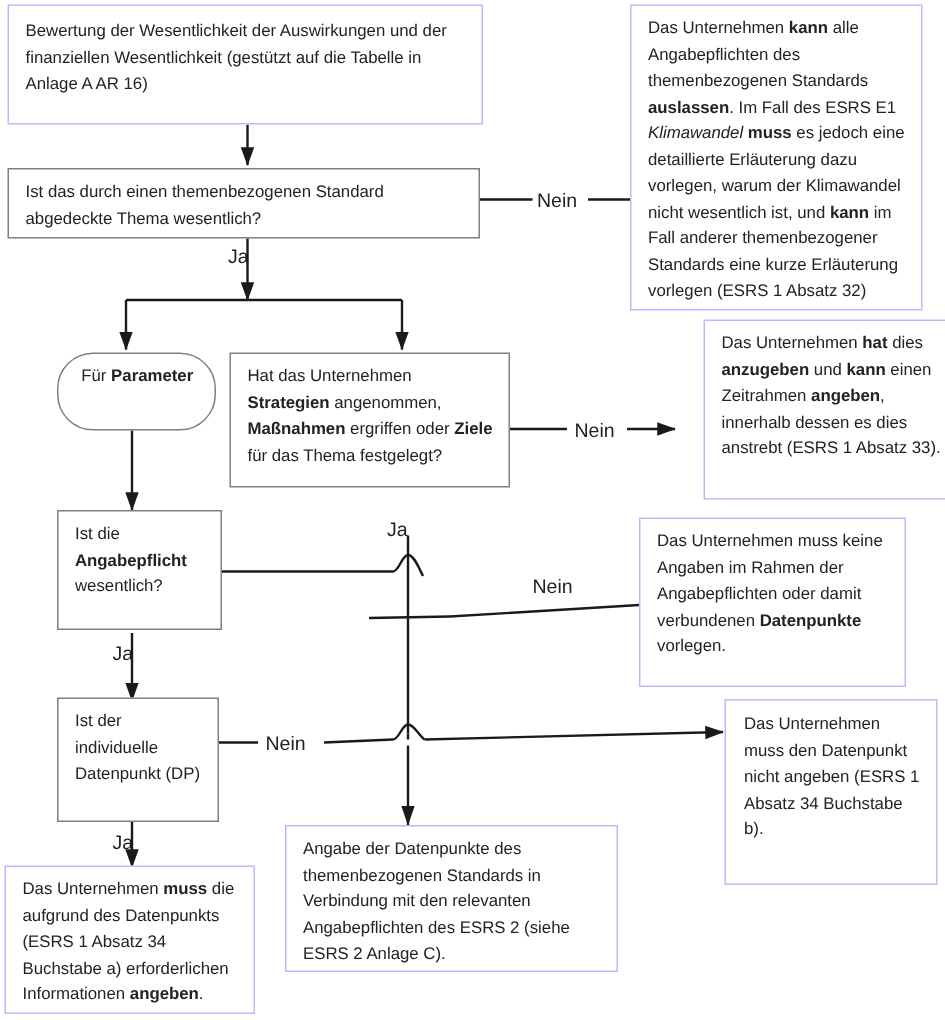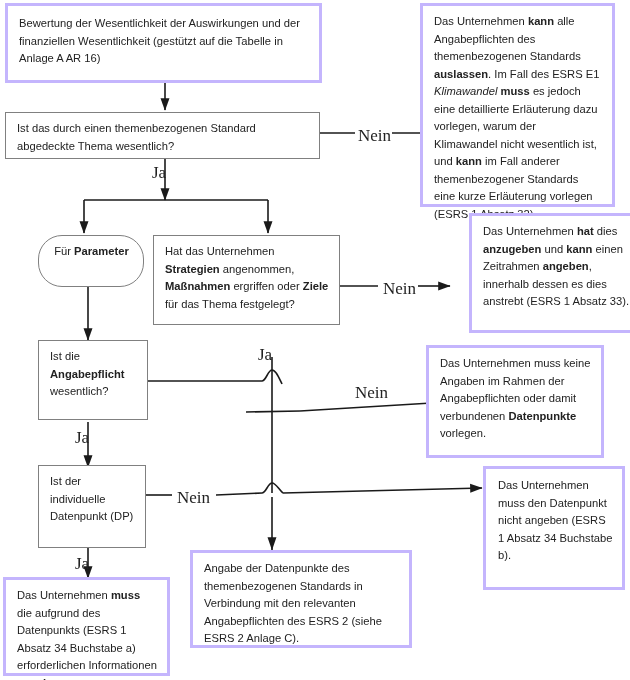--- a/index.html
+++ b/index.html
@@ -23,38 +23,38 @@
     font-size: 11.2px;
     line-height: 17.5px;
     z-index: 3;
   }
   .node .txt {
     display: block;
     white-space: pre-line;
   }
   
   .thick {
-    border: 3px solid #c4b5fd;
+    border: 1px solid #c4b5fd;
   }
   
   .thin {
     border: 1.2px solid #808080;
   }
   .pad-a { padding: 9px 11px 8px 11px; }
   .pad-b { padding: 7px 10px 6px 11px; }
   .pad-c { padding: 8px 9px 17px 12px; }
   .center { text-align: center; }
   b { font-weight: bold; }
   i { font-style: italic; }
 
   
   .elabel {
     position: absolute;
-    font-family: Liberation Serif, serif;
-    font-size: 17px;
+    font-family: Liberation Sans, sans-serif;
+    font-size: 13px;
     color: #222222;
     z-index: 4;
     white-space: nowrap;
     background: transparent;
   }
   #wires {
     position: absolute;
     left: 0; top: 0;
     width: 630px;
     height: 680px;

